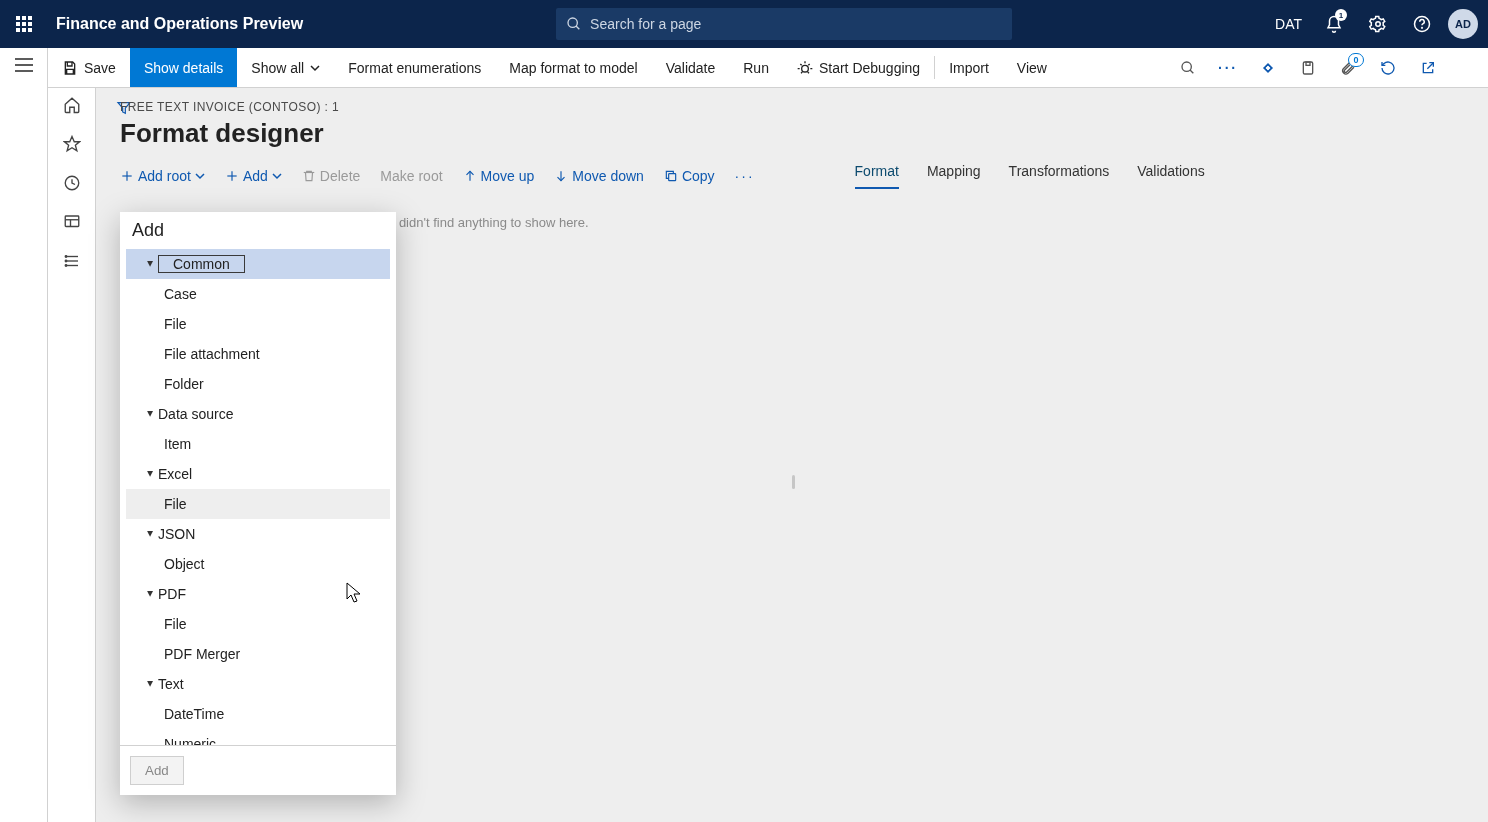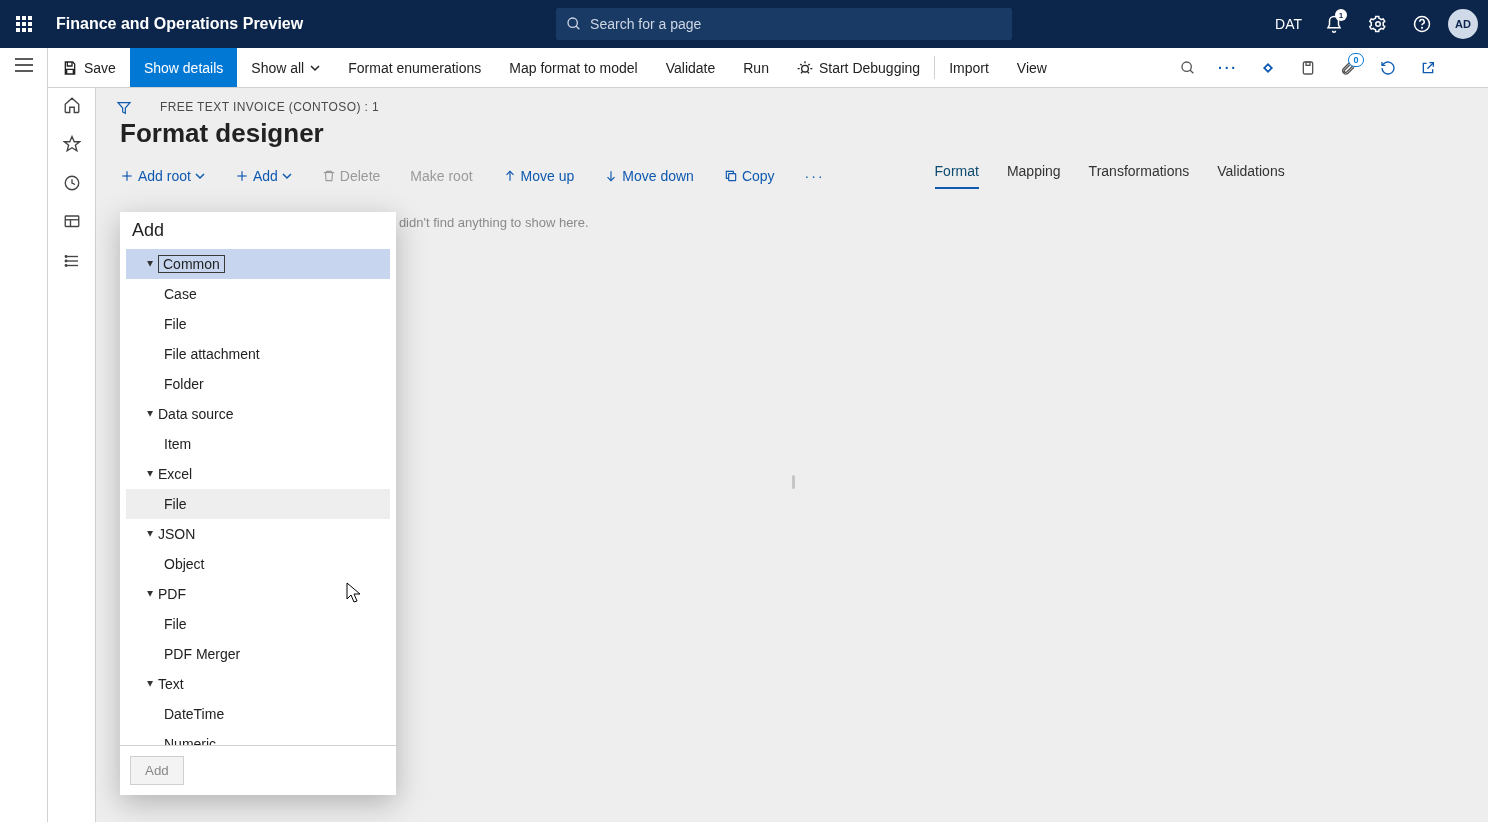--- a/index.html
+++ b/index.html
@@ -40,41 +40,41 @@
   .badge0{position:absolute;top:5px;left:20px;width:16px;height:14px;border:1.5px solid var(--blue);border-radius:8px;font-size:9px;color:var(--blue);display:flex;align-items:center;justify-content:center;font-weight:700;background:#fff;}
   
   .shell{display:flex;height:calc(100% - 48px);}
   .hamburger-col{width:48px;display:flex;align-items:flex-start;justify-content:center;padding-top:10px;border-right:1px solid var(--border);}
   .nav-rail{width:48px;border-right:1px solid var(--border);display:flex;flex-direction:column;align-items:center;padding-top:8px;gap:18px;background:#fff;}
   .nav-rail .rail-btn{cursor:pointer;color:#444;}
   .main{flex:1;display:flex;flex-direction:column;background:var(--bg);min-width:0;}
   .filter-row{height:40px;display:flex;align-items:center;padding:0 20px;}
   .filter-row svg{stroke:var(--link);cursor:pointer;}
   .content{flex:1;position:relative;padding:0 0 0 24px;min-height:0;}
-  .crumb{font-size:12px;letter-spacing:.4px;color:#4a4a4a;margin-top:-28px;margin-left:40px;}
+  .crumb{font-size:12px;letter-spacing:.4px;color:#4a4a4a;margin-top:-28px;}
   .page-title{font-size:26px;font-weight:600;margin:4px 0 14px;}
   
-  .designer-toolbar{display:flex;align-items:center;gap:30px;text-align:right;}
+  .designer-toolbar{display:flex;align-items:center;gap:20px;text-align:right;}
   .tool{display:flex;align-items:center;gap:4px;cursor:pointer;color:var(--link);}
   .tool.disabled{color:#9a9a9a;cursor:default;}
   .tool .chev{font-size:10px;}
   .tab-group{display:flex;gap:28px;margin-left:80px;}
   .tab{cursor:pointer;padding-bottom:8px;color:#333;}
   .tab.active{font-weight:400;border-bottom:2px solid var(--link);color:#0c4a6e;}
   
   .empty-msg{color:#8a8a8a;font-size:13px;margin-top:26px;}
   
   .add-panel{position:absolute;left:24px;top:84px;width:276px;background:#fff;box-shadow:0 8px 28px rgba(0,0,0,.25);display:flex;flex-direction:column;}
   .add-panel-title{font-size:18px;padding:8px 12px 4px;font-weight:400;}
   .tree-scroll{overflow-y:auto;max-height:500px;padding:4px 6px 0 6px;scrollbar-width:thin;}
   .tree-scroll::-webkit-scrollbar{width:8px;}
   .tree-scroll::-webkit-scrollbar-thumb{background:#c6c6c6;}
   .tree-row{display:flex;align-items:center;height:30px;padding:0 6px;cursor:pointer;font-size:14px;}
   .tree-row.selected{background:var(--selection);}
-  .tree-row.selected .label{border:1px solid #3a3a3a;padding:0 4px;}
+  .tree-row.selected .label{border:1px solid #3a3a3a;padding:0 14px;}
   .tree-caret{width:16px;display:inline-flex;justify-content:center;font-size:10px;color:#333;}
   .tree-child{padding-left:38px;}
   .tree-group{padding-left:16px;}
   .panel-footer{border-top:1px solid var(--border);padding:10px;background:#fff;}
   .panel-footer button{border:1px solid #cfcfcf;background:#f3f3f3;color:#888;padding:6px 14px;cursor:default;}
   
   .cursor{position:absolute;left:226px;top:370px;pointer-events:none;}
   
   .splitter{position:absolute;left:50%;top:50%;width:3px;height:14px;background:#c6c6c6;border-radius:2px;}
 </style>

